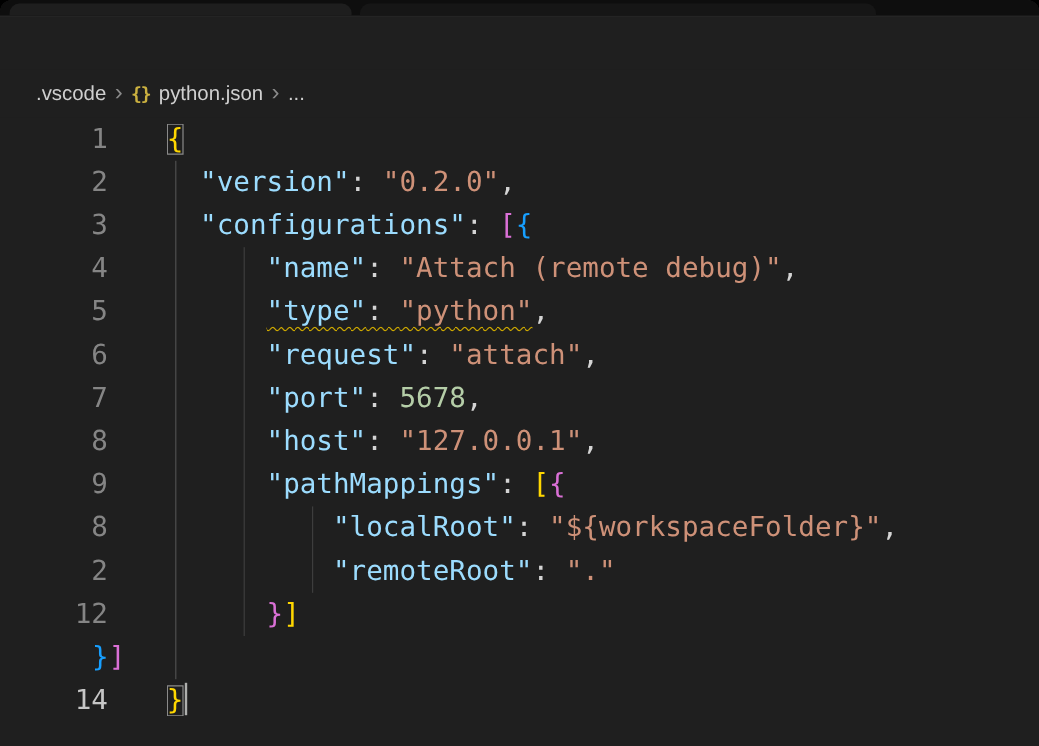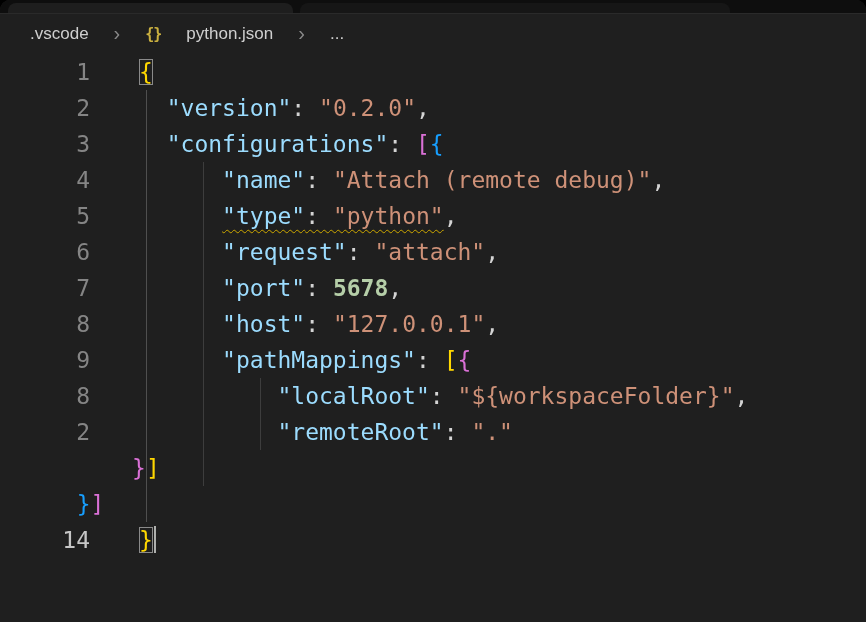--- a/index.html
+++ b/index.html
@@ -8,41 +8,41 @@
     border-radius:10px 10px 0 0;
     background:var(--editor-bg,#1f1f1f);
     font-family:"Liberation Sans",sans-serif;
   }
   
   .tab-strip{position:relative;height:13px;background:#0e0e0e;border-bottom:1px solid #2a2a2a;}
   .tab-hint{position:absolute;left:8px;top:3px;width:285px;height:10px;background:#1e1e1e;border-radius:8px 8px 0 0;}
   .tab-hint2{position:absolute;left:300px;top:3px;width:430px;height:10px;background:#161616;border-radius:8px 8px 0 0;}
 
   
-  .breadcrumb{height:40px;display:flex;align-items:center;padding-left:30px;gap:25px;
-    font-size:17px;color:var(--breadcrumb-text,#cfcfcf);background:var(--editor-bg,#1f1f1f);}
+  .breadcrumb{height:40px;display:flex;align-items:center;padding-left:30px;gap:7px;
+    font-size:17px;color:var(--breadcrumb-text,#cfcfcf);background:var(--editor-bg,#1f1f1f);margin-top:44px;}
   .crumb{cursor:pointer;}
   .chev{color:#8a8a8a;font-size:20px;line-height:1;transform:translateY(-1px);}
   .ficon{color:#cbb140;font-family:"DejaVu Sans Mono",monospace;font-size:15px;font-weight:bold;letter-spacing:-1px;}
 
   
   .editor-body{position:relative;font-family:"DejaVu Sans Mono",monospace;font-size:23px;}
   .indent-guide{position:absolute;width:1px;background:var(--guide,#3d3d3d);z-index:0;}
   #guide-1{left:146px;top:36px;height:432px;background:var(--guide-active,#4f4f4f);}
   #guide-2{left:203px;top:108px;height:324px;}
   #guide-3{left:260px;top:324px;height:72px;}
 
   .code-line{display:flex;height:36px;line-height:36px;white-space:pre;position:relative;z-index:1;}
   .gutter-num{flex:0 0 90px;text-align:right;color:var(--line-number,#858585);user-select:none;}
   .code-line.active .gutter-num{color:var(--line-number-active,#c6c6c6);}
   .code-content{padding-left:49px;color:#d4d4d4;}
 
   .tk-key{color:var(--key,#9cdcfe);}
   .tk-str{color:var(--string,#ce9178);}
-  .tk-num{color:var(--number,#b5cea8);font-weight:bold;}
+  .tk-num{color:var(--number,#b5cea8);}
   .tk-pun{color:var(--punctuation,#d4d4d4);}
   .tk-bk1{color:var(--bracket1,#ffd700);}
   .tk-bk2{color:var(--bracket2,#da70d6);}
   .tk-bk3{color:var(--bracket3,#179fff);}
   .tk-match{box-shadow:inset 0 0 0 1px var(--match-border,#8a8a8a);}
   .tk-warn{text-decoration:underline wavy var(--warning,#cca700) 1px;
     text-underline-offset:5px;text-decoration-skip-ink:none;}
 
   .cursor{display:inline-block;width:2px;height:27px;background:var(--cursor,#aeafad);
     vertical-align:-5px;margin-left:1px;}
@@ -75,19 +75,19 @@
         <div class="code-line"><span class="gutter-num">2</span><span class="code-content"><span>  </span><span class="tk-key">"version"</span><span class="tk-pun">:</span><span> </span><span class="tk-str">"0.2.0"</span><span class="tk-pun">,</span></span></div>
         <div class="code-line"><span class="gutter-num">3</span><span class="code-content"><span>  </span><span class="tk-key">"configurations"</span><span class="tk-pun">:</span><span> </span><span class="tk-bk2">[</span><span class="tk-bk3">{</span></span></div>
         <div class="code-line"><span class="gutter-num">4</span><span class="code-content"><span>      </span><span class="tk-key">"name"</span><span class="tk-pun">:</span><span> </span><span class="tk-str">"Attach (remote debug)"</span><span class="tk-pun">,</span></span></div>
         <div class="code-line"><span class="gutter-num">5</span><span class="code-content"><span>      </span><span class="tk-key tk-warn">"type"</span><span class="tk-pun tk-warn">:</span><span class="tk-warn"> </span><span class="tk-str tk-warn">"python"</span><span class="tk-pun">,</span></span></div>
         <div class="code-line"><span class="gutter-num">6</span><span class="code-content"><span>      </span><span class="tk-key">"request"</span><span class="tk-pun">:</span><span> </span><span class="tk-str">"attach"</span><span class="tk-pun">,</span></span></div>
         <div class="code-line"><span class="gutter-num">7</span><span class="code-content"><span>      </span><span class="tk-key">"port"</span><span class="tk-pun">:</span><span> </span><span class="tk-num">5678</span><span class="tk-pun">,</span></span></div>
         <div class="code-line"><span class="gutter-num">8</span><span class="code-content"><span>      </span><span class="tk-key">"host"</span><span class="tk-pun">:</span><span> </span><span class="tk-str">"127.0.0.1"</span><span class="tk-pun">,</span></span></div>
         <div class="code-line"><span class="gutter-num">9</span><span class="code-content"><span>      </span><span class="tk-key">"pathMappings"</span><span class="tk-pun">:</span><span> </span><span class="tk-bk1">[</span><span class="tk-bk2">{</span></span></div>
         <div class="code-line"><span class="gutter-num">8</span><span class="code-content"><span>          </span><span class="tk-key">"localRoot"</span><span class="tk-pun">:</span><span> </span><span class="tk-str">"${workspaceFolder}"</span><span class="tk-pun">,</span></span></div>
         <div class="code-line"><span class="gutter-num">2</span><span class="code-content"><span>          </span><span class="tk-key">"remoteRoot"</span><span class="tk-pun">:</span><span> </span><span class="tk-str">"."</span></span></div>
-        <div class="code-line"><span class="code-content"><span>      </span><span class="tk-bk2">}</span><span class="tk-bk1">]</span></span></div>
+        <div class="code-line"><span class="gutter-num">12</span><span class="code-content"><span>      </span><span class="tk-bk2">}</span><span class="tk-bk1">]</span></span></div>
         <div class="code-line"><span class="code-content"><span>  </span><span class="tk-bk3">}</span><span class="tk-bk2">]</span></span></div>
         <div class="code-line active"><span class="gutter-num">14</span><span class="code-content"><span class="tk-bk1 tk-match">}</span><span class="cursor"></span></span></div>
       </div>
   </div>
 
 </div>
 
 </body></html>

